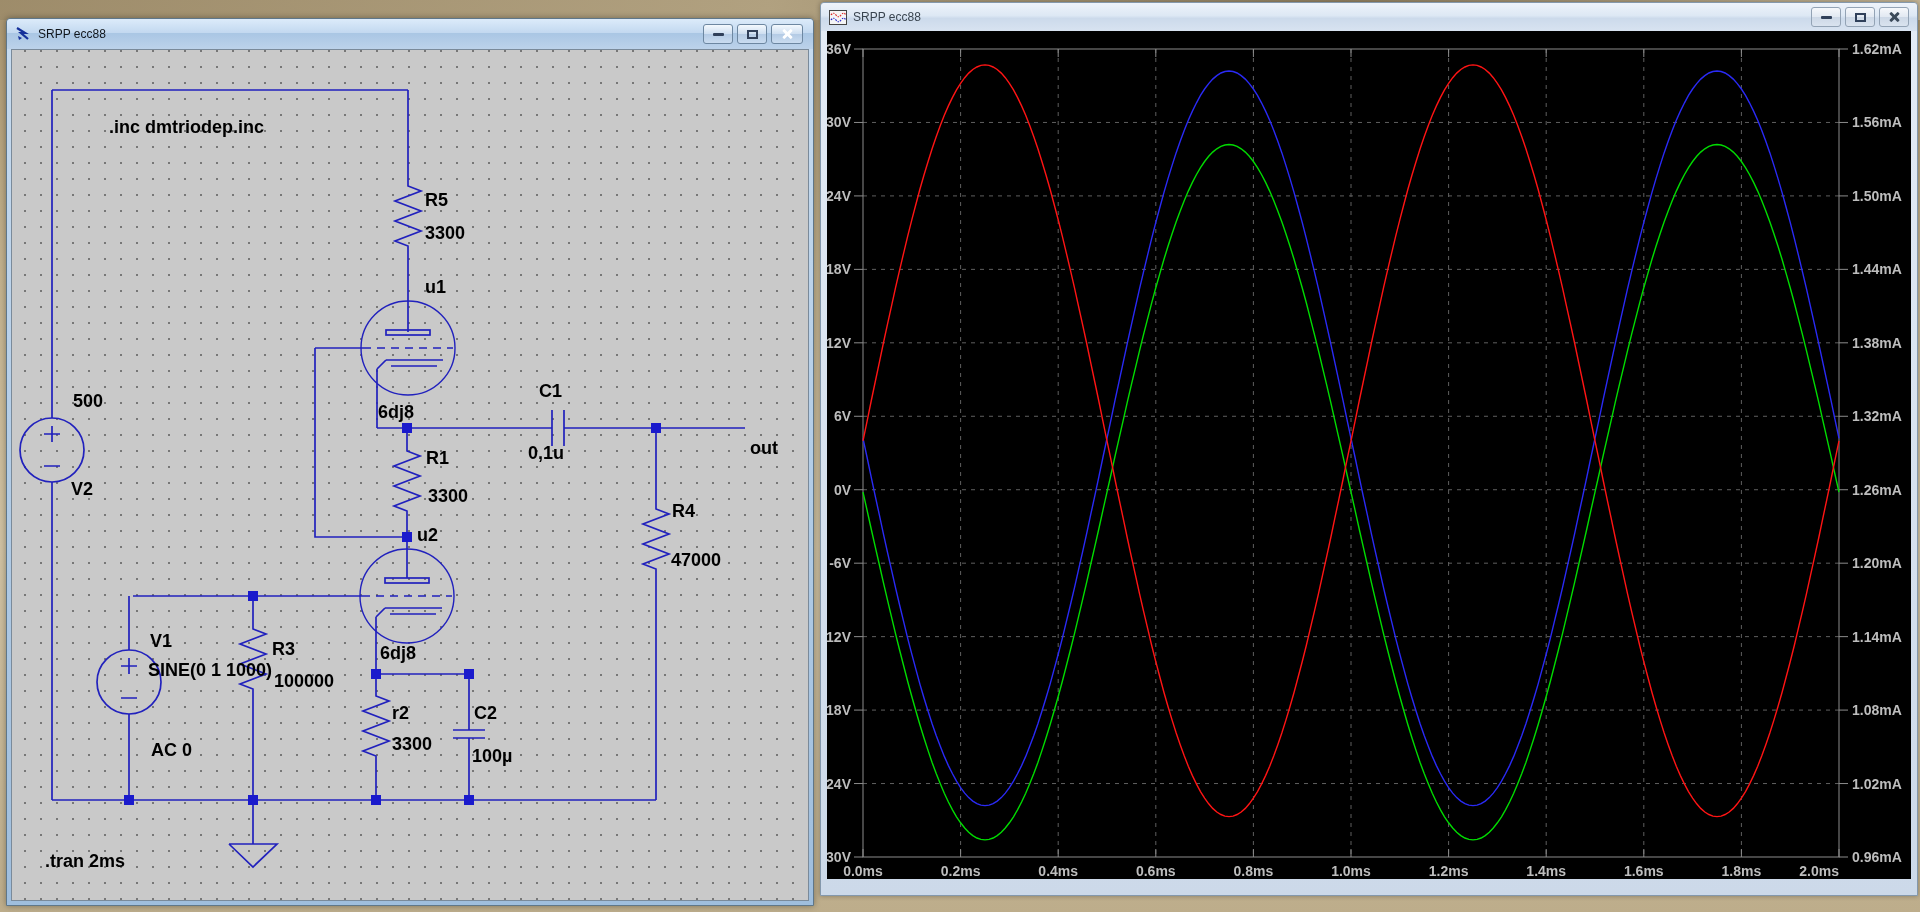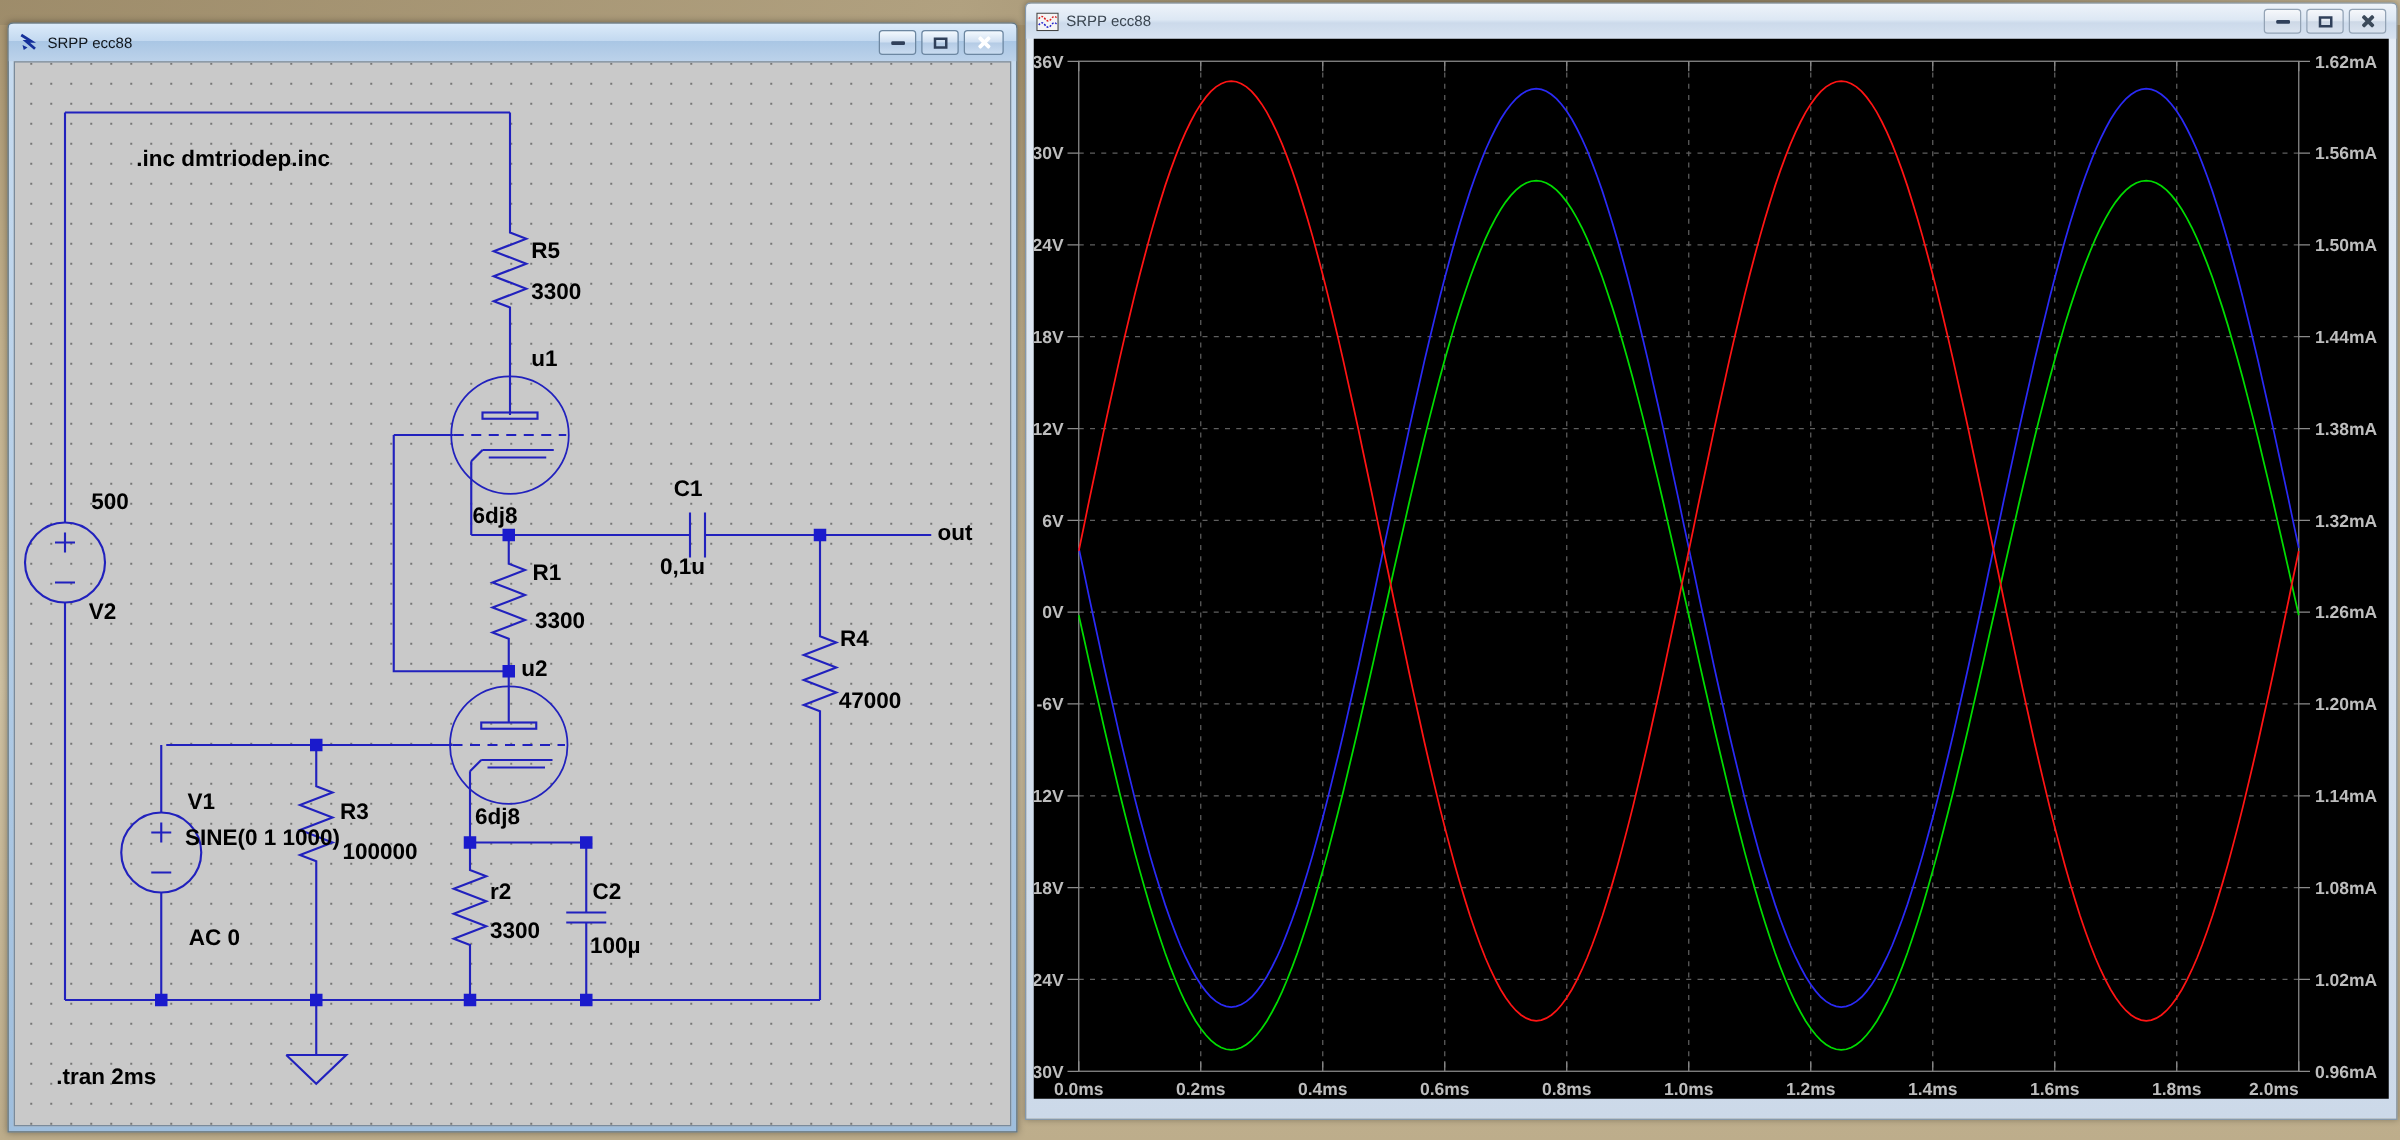--- a/index.html
+++ b/index.html
@@ -152,21 +152,21 @@
       </g>
     </svg>
 
     <div class="lbl" style="left:97px;  top:66px;">.inc dmtriodep.inc</div>
     <div class="lbl" style="left:413px; top:139px;">R5</div>
     <div class="lbl" style="left:413px; top:172px;">3300</div>
     <div class="lbl" style="left:413px; top:226px;">u1</div>
     <div class="lbl" style="left:366px; top:351px;">6dj8</div>
     <div class="lbl" style="left:527px; top:330px;">C1</div>
     <div class="lbl" style="left:516px; top:392px;">0,1u</div>
-    <div class="lbl" style="left:738px; top:365px;">out</div>
+    <div class="lbl" style="left:738px; top:387px;">out</div>
     <div class="lbl" style="left:414px; top:397px;">R1</div>
     <div class="lbl" style="left:416px; top:435px;">3300</div>
     <div class="lbl" style="left:405px; top:474px;">u2</div>
     <div class="lbl" style="left:368px; top:592px;">6dj8</div>
     <div class="lbl" style="left:61px;  top:340px;">500</div>
     <div class="lbl" style="left:59px;  top:428px;">V2</div>
     <div class="lbl" style="left:138px; top:580px;">V1</div>
     <div class="lbl" style="left:136px; top:609px;">SINE(0 1 1000)</div>
     <div class="lbl" style="left:139px; top:689px;">AC 0</div>
     <div class="lbl" style="left:260px; top:588px;">R3</div>

